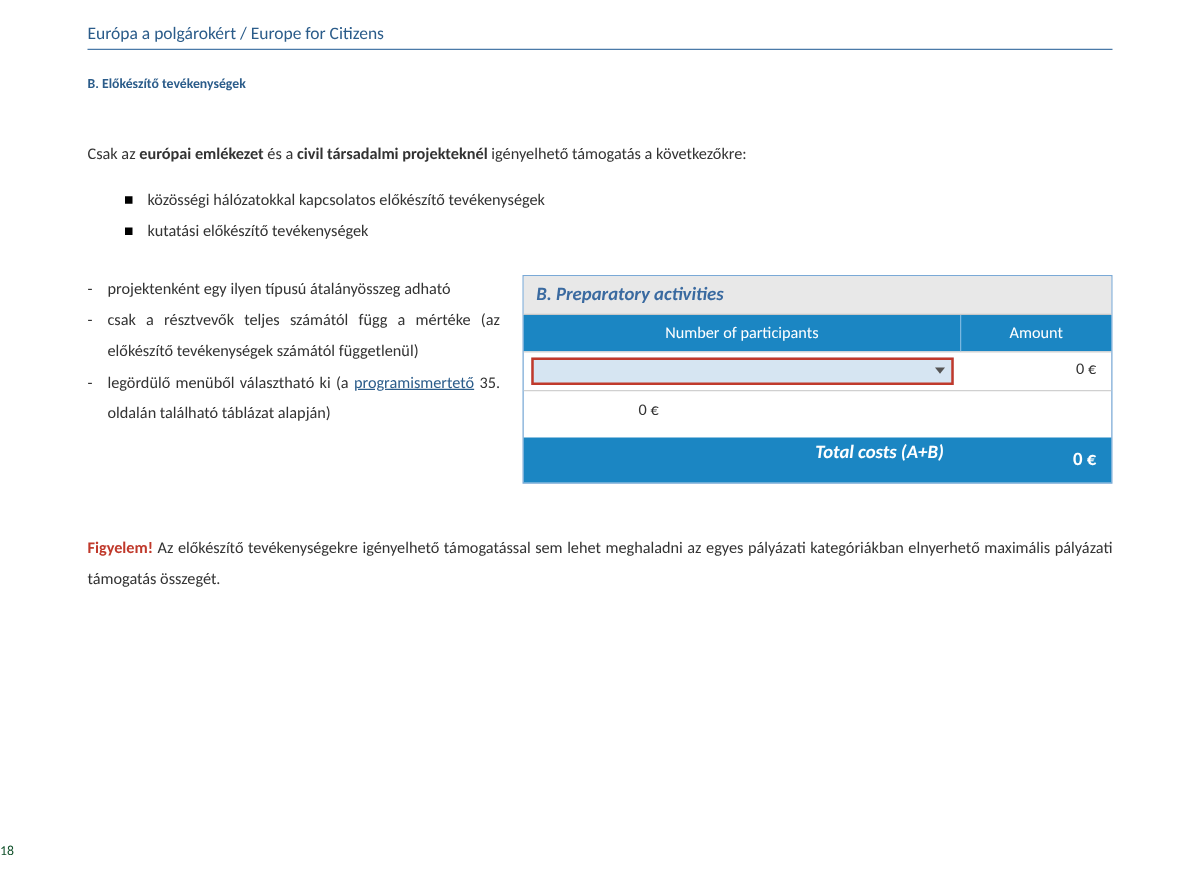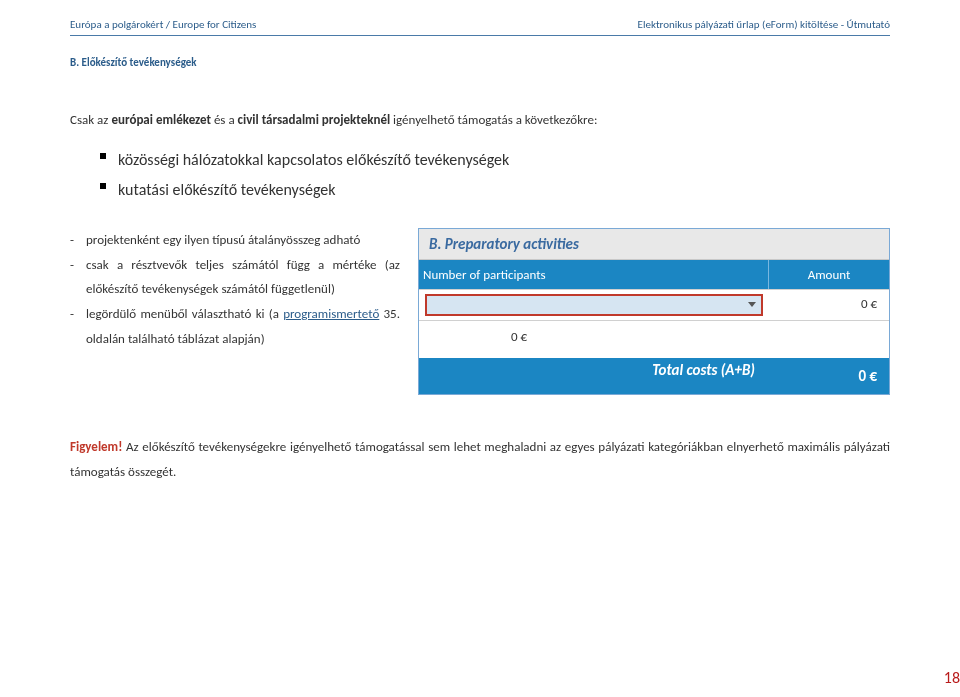--- a/index.html
+++ b/index.html
@@ -12,21 +12,21 @@
     font-size: 13px;
     color: #333;
   }
   .page {
     padding: 18px 70px 10px 70px;
   }
   .header-row {
     display: flex;
     justify-content: space-between;
     color: #2b5c8a;
-    font-size: 11px;
+    font-size: 14px;
     margin-bottom: 4px;
   }
   .header-hr {
     border: none;
     border-top: 1px solid #4a7aa8;
     margin-bottom: 20px;
   }
   .section-title {
     font-weight: bold;
     color: #2b5c8a;
@@ -41,21 +41,21 @@
   .intro .bold { font-weight: bold; }
   .bullets {
     list-style: none;
     margin-left: 30px;
     margin-bottom: 22px;
   }
   .bullets li {
     position: relative;
     padding-left: 18px;
     line-height: 1.9;
-    font-size: 16px;
+    font-size: 13px;
   }
   .bullets li::before {
     content: "";
     position: absolute;
     left: 0;
     top: 8px;
     width: 6px;
     height: 6px;
     background: #000;
   }
@@ -94,21 +94,21 @@
     font-size: 15px;
   }
   .table-head {
     display: flex;
     background: #1b86c3;
     color: #fff;
     font-size: 13px;
   }
   .th-left {
     flex: 1;
-    text-align: left;
+    text-align: center;
     padding: 7px 4px;
     border-right: 1px solid #79b7e0;
   }
   .th-right {
     width: 120px;
     text-align: center;
     padding: 7px 4px;
   }
   .row {
     display: flex;
@@ -187,33 +187,32 @@
     font-size: 13px;
     line-height: 1.9;
     text-align: justify;
   }
   .warn-lead { color: #c0392b; font-weight: bold; }
   .page-num {
     position: absolute;
     bottom: 10px;
     left: 0;
     right: 0;
-    text-align: right;
-    font-size: 16px;
-    color: #b91c1c;
+    text-align: left;
+    font-size: 11px;
+    color: #14532d;
   }
 </style>
 </head>
 <body>
 
 <div class="page">
 
   <div class="header-row">
     <span>Európa a polgárokért / Europe for Citizens</span>
-    <span>Elektronikus pályázati űrlap (eForm) kitöltése - Útmutató</span>
   </div>
   <hr class="header-hr">
 
   <div class="section-title">B. Előkészítő tevékenységek</div>
 
   <p class="intro">
     <span>Csak az </span><span class="bold">európai emlékezet</span><span> és a </span><span class="bold">civil társadalmi projekteknél</span><span> igényelhető támogatás a következőkre:</span>
   </p>
 
   <ul class="bullets">

